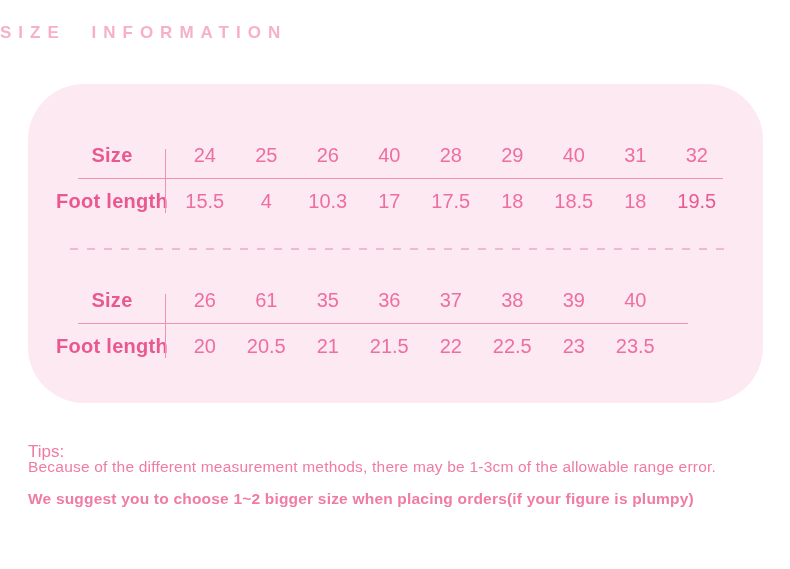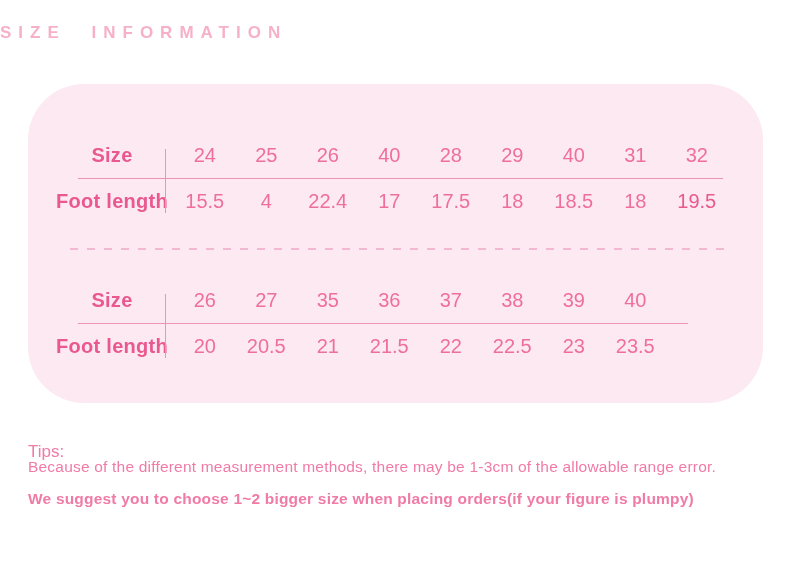--- a/index.html
+++ b/index.html
@@ -145,39 +145,39 @@
         <div class="tcell">28</div>
         <div class="tcell">29</div>
         <div class="tcell">40</div>
         <div class="tcell">31</div>
         <div class="tcell">32</div>
       </div>
       <div class="trow">
         <div class="tlabel">Foot length</div>
         <div class="tcell">15.5</div>
         <div class="tcell">4</div>
-        <div class="tcell">22.4</div>
+        <div class="tcell">10.3</div>
         <div class="tcell">17</div>
         <div class="tcell">17.5</div>
         <div class="tcell">18</div>
         <div class="tcell">18.5</div>
         <div class="tcell">18</div>
         <div class="tcell emph">19.5</div>
       </div>
     </div>
 
   <div class="dashed-separator"></div>
 
   <div class="size-table" id="table-lower">
     <div class="row-divider"></div>
     <div class="col-divider"></div>
   <div class="trow">
         <div class="tlabel">Size</div>
         <div class="tcell">26</div>
-        <div class="tcell">27</div>
+        <div class="tcell">61</div>
         <div class="tcell">35</div>
         <div class="tcell">36</div>
         <div class="tcell">37</div>
         <div class="tcell">38</div>
         <div class="tcell">39</div>
         <div class="tcell">40</div>
       </div>
       <div class="trow">
         <div class="tlabel">Foot length</div>
         <div class="tcell">20</div>

